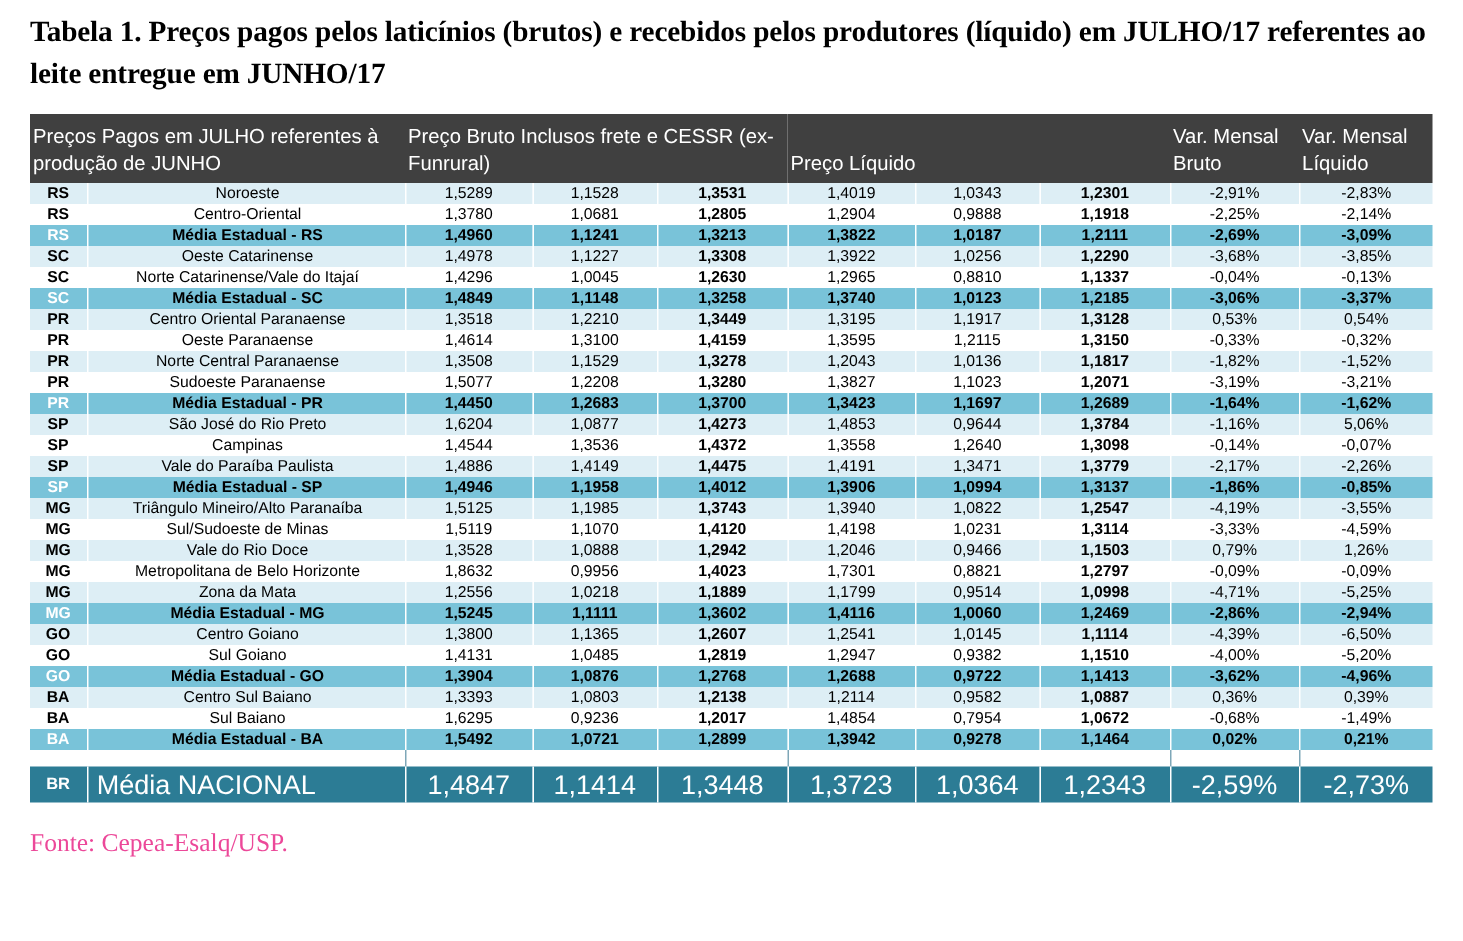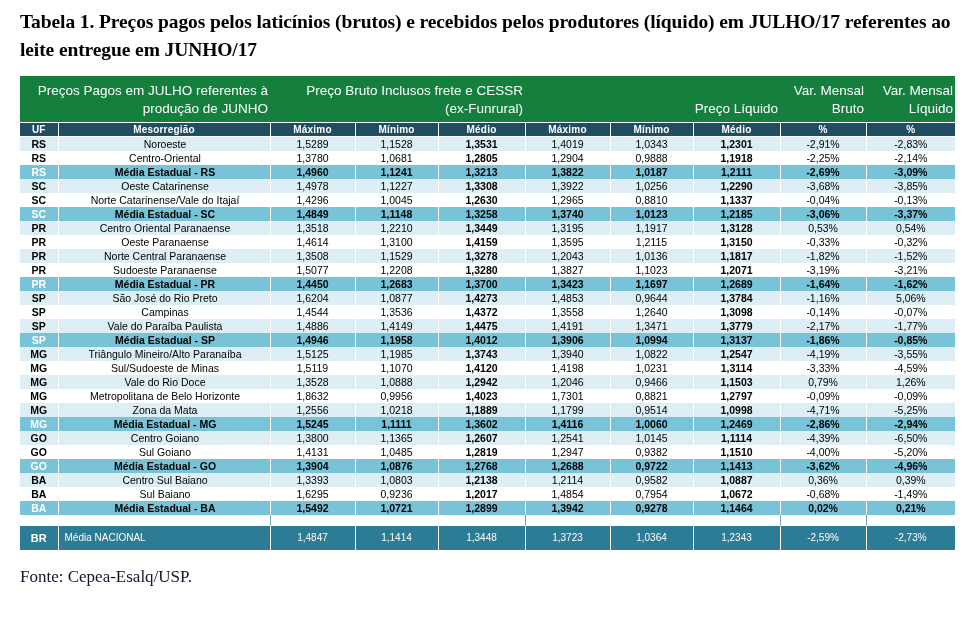--- a/index.html
+++ b/index.html
@@ -34,27 +34,27 @@
     width: 935px;
   }
   table.main {
     border-collapse: collapse;
     table-layout: fixed;
     width: 935px;
     font-size: 10.5px;
   }
   
   .hdr-band td {
-    background: #15803d;
+    background: #404040;
     color: #ffffff;
     font-size: 13.5px;
     line-height: 1.33;
-    text-align: right;
+    text-align: left;
     vertical-align: bottom;
-    padding: 6px 2px 4px 12px;
+    padding: 6px 2px 4px 2px;
     border: none;
   }
   
   .subhdr td {
     background: #1f4e62;
     color: #ffffff;
     font-weight: bold;
     font-size: 10px;
     text-align: center;
     padding: 1px 2px;
@@ -97,21 +97,21 @@
   tr.spacer td {
     height: 11px;
     background: #ffffff;
     border: none;
     padding: 0;
   }
   tr.spacer td.sep-left { border-left: 1px solid #7ea7b8; }
   tr.national td {
     background: #2c7c95;
     color: #ffffff;
-    font-size: 10px;
+    font-size: 18px;
     height: 24px;
     line-height: 24px;
     padding: 0 4px;
     border-right: 1px solid #ffffff;
     text-align: center;
     vertical-align: middle;
   }
   tr.national td:last-child { border-right: none; margin-left: 40px; }
   tr.national td.uf-br {
     font-size: 11px;
@@ -119,21 +119,21 @@
     border-right: none;
   }
   tr.national td.meso-br {
     text-align: left;
     padding-left: 6px;
     border-left: 1px solid #ffffff;
   }
   .fonte {
     font-family: "Liberation Serif", serif;
     font-size: 17px;
-    color: #0f172a;
+    color: #ec4899;
     margin-top: 17px;
   }
 </style>
 </head>
 <body>
 
 <div class="page">
 
   <div class="title">Tabela 1. Preços pagos pelos laticínios (brutos) e recebidos pelos produtores (líquido) em JULHO/17 referentes ao leite entregue em JUNHO/17</div>
 
@@ -152,32 +152,20 @@
         <col style="width:89px">
       </colgroup>
       <thead>
         <tr class="hdr-band">
           <td colspan="2">Preços Pagos em JULHO referentes à produção de JUNHO</td>
           <td colspan="3">Preço Bruto Inclusos frete e CESSR (ex-Funrural)</td>
           <td colspan="3">Preço Líquido</td>
           <td>Var. Mensal Bruto</td>
           <td>Var. Mensal Líquido</td>
         </tr>
-        <tr class="subhdr">
-          <td>UF</td>
-          <td>Mesorregião</td>
-          <td>Máximo</td>
-          <td>Mínimo</td>
-          <td>Médio</td>
-          <td>Máximo</td>
-          <td>Mínimo</td>
-          <td>Médio</td>
-          <td>%</td>
-          <td>%</td>
-        </tr>
       </thead>
       <tbody id="table-body">
           <tr class="data odd">
             <td class="uf">RS</td>
             <td class="meso">Noroeste</td>
             <td class="num sep-left">1,5289</td>
             <td class="num">1,1528</td>
             <td class="num bold">1,3531</td>
             <td class="num sep-left">1,4019</td>
             <td class="num">1,0343</td>
@@ -332,21 +320,21 @@
           <tr class="data odd">
             <td class="uf">SP</td>
             <td class="meso">Vale do Paraíba Paulista</td>
             <td class="num sep-left">1,4886</td>
             <td class="num">1,4149</td>
             <td class="num bold">1,4475</td>
             <td class="num sep-left">1,4191</td>
             <td class="num">1,3471</td>
             <td class="num bold">1,3779</td>
             <td class="num sep-left">-2,17%</td>
-            <td class="num sep-left">-1,77%</td>
+            <td class="num sep-left">-2,26%</td>
           </tr>
           <tr class="data avg">
             <td class="uf">SP</td>
             <td class="meso">Média Estadual - SP</td>
             <td class="num sep-left">1,4946</td>
             <td class="num">1,1958</td>
             <td class="num bold">1,4012</td>
             <td class="num sep-left">1,3906</td>
             <td class="num">1,0994</td>
             <td class="num bold">1,3137</td>

